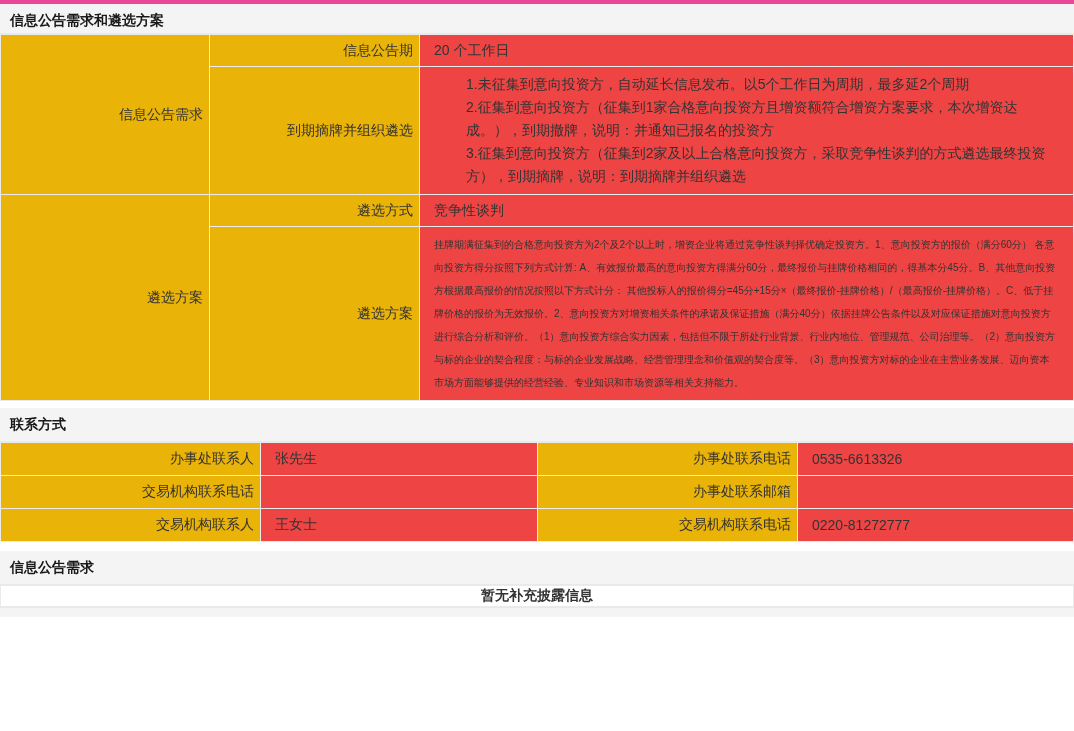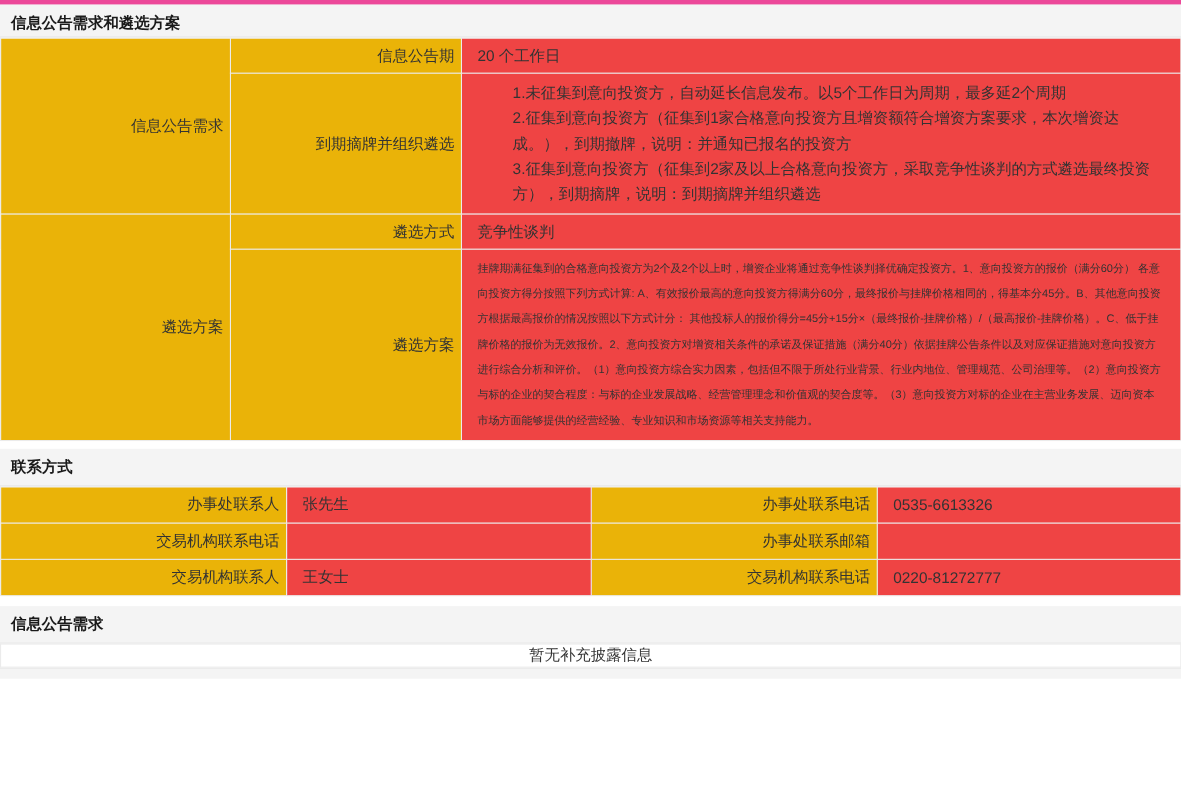--- a/index.html
+++ b/index.html
@@ -57,20 +57,21 @@
   td.value.multiline { padding: 6px 14px; }
   td.value.para {
     padding: 6px 14px;
     line-height: 23px;
     font-size: 10px;
   }
   td.center-note {
     background: #ffffff;
     text-align: center;
     height: 20px;
+    font-weight: bold;
   }
   .bottom-strip {
     height: 9px;
     background: #f4f4f4;
     border-top: 1px solid #e9e9e9;
   }
 </style>
 </head>
 <body>
 

